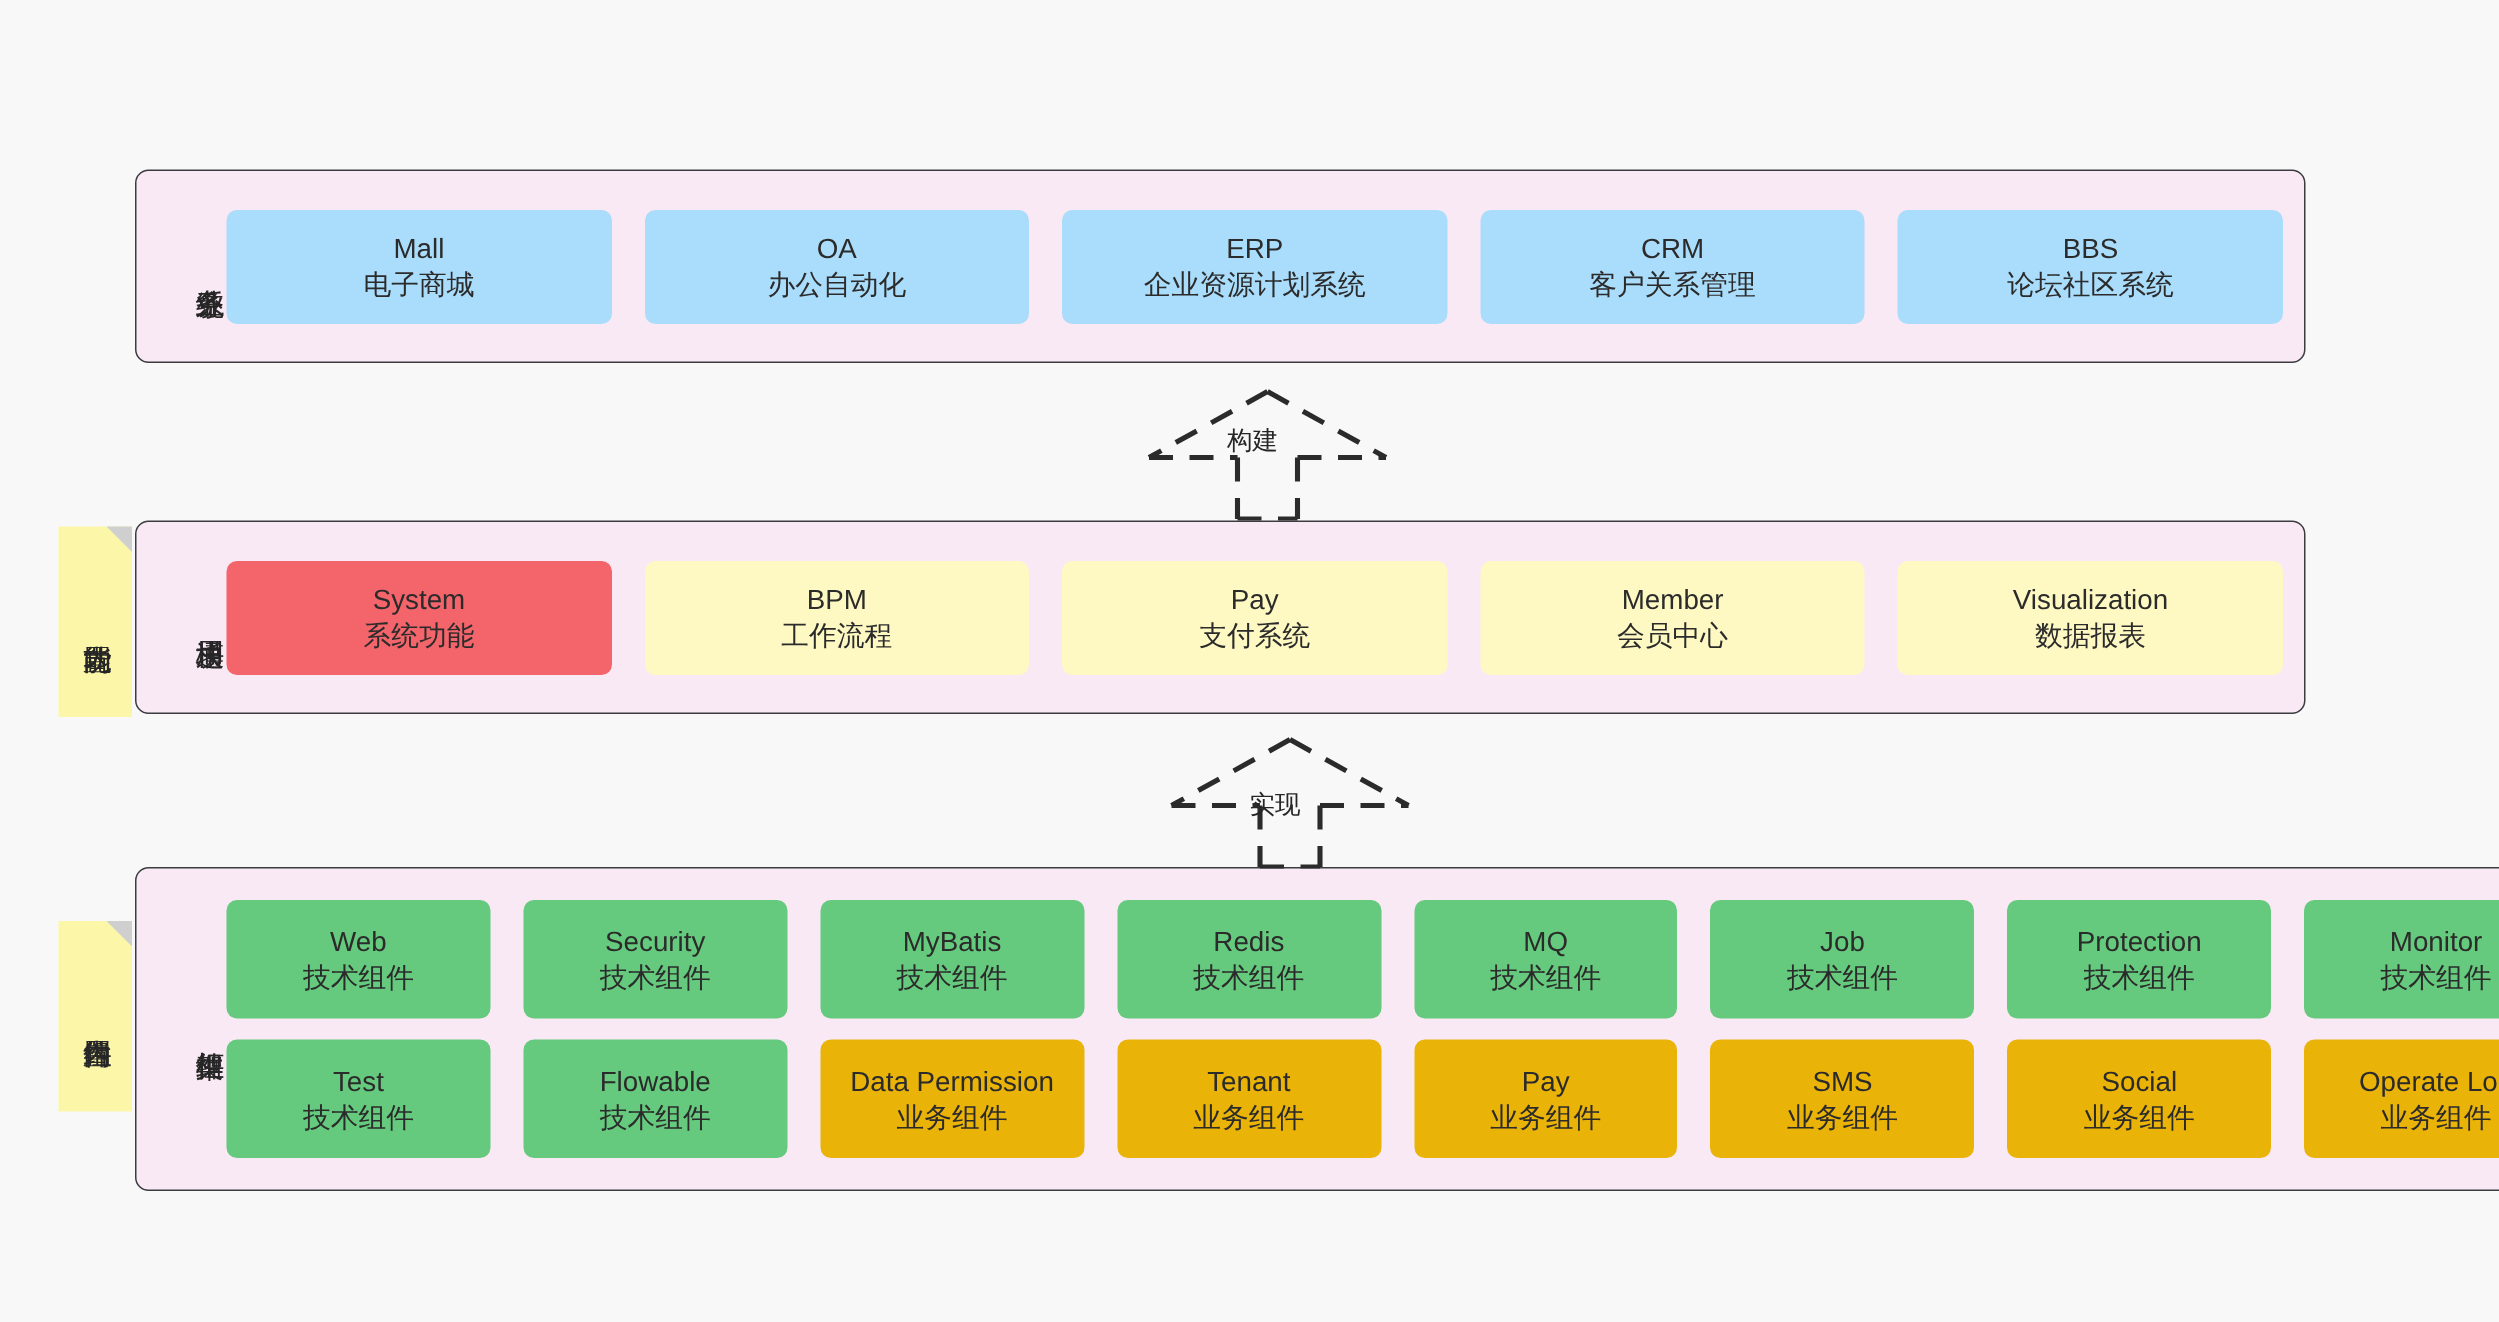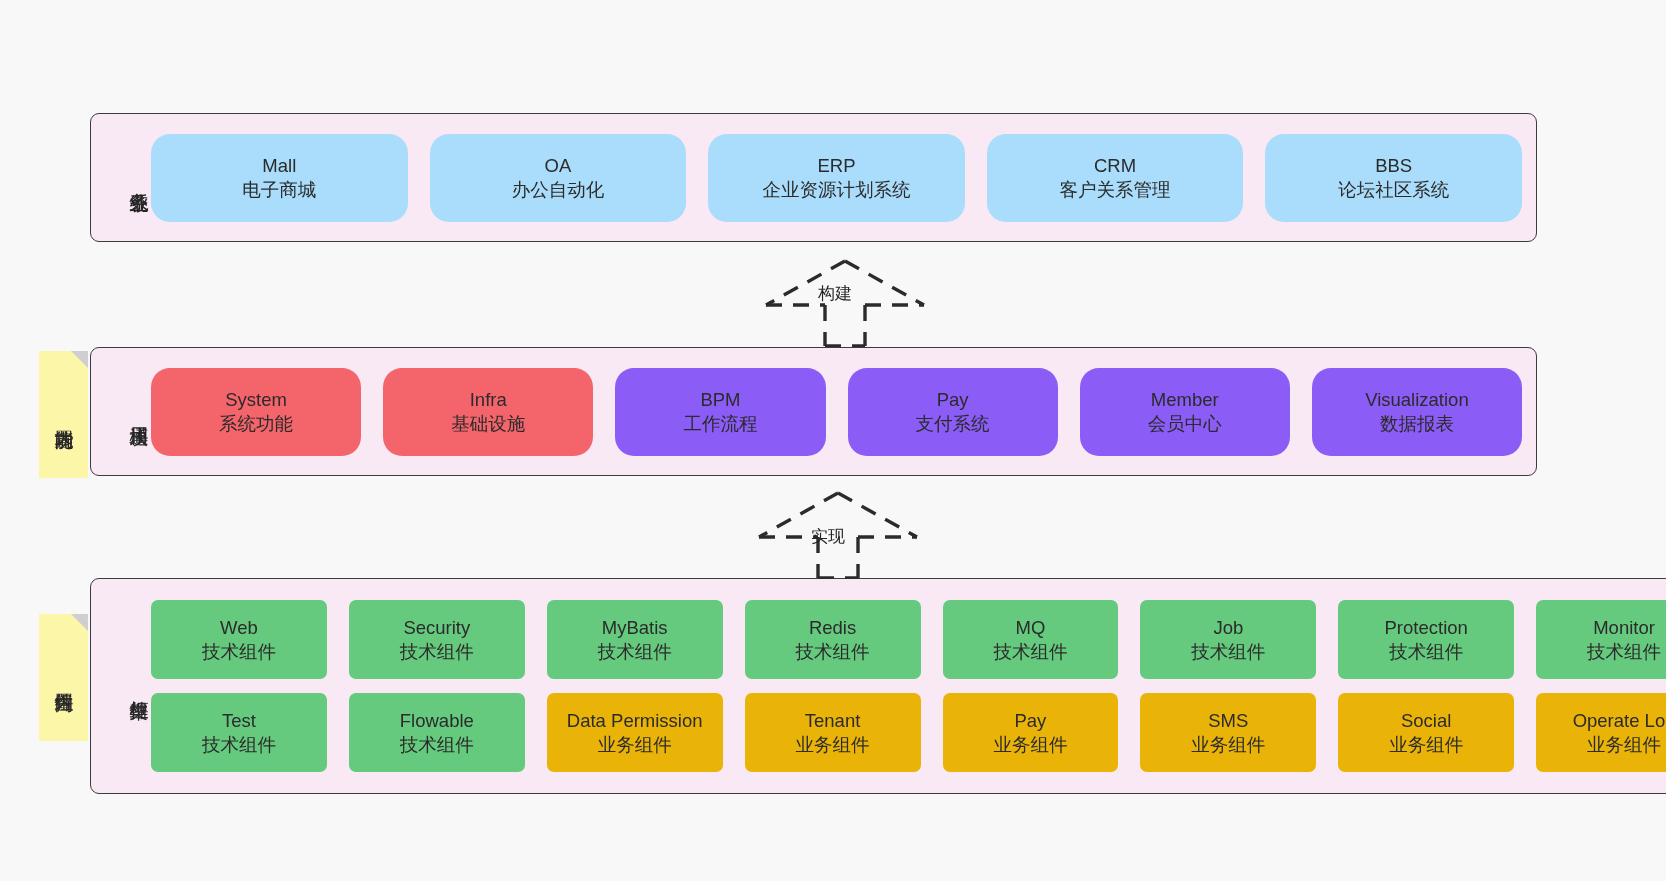--- a/index.html
+++ b/index.html
@@ -78,31 +78,31 @@
     font-size: 18.5px;
     line-height: 1.28;
     color: #2b2b2b;
     padding: 2px 6px;
   }
   .node .t1 { white-space: normal; }
   .node .t2 { white-space: nowrap; }
 
   .node.blue        { background: #aadcfb; }
   .node.red         { background: #f4646b; }
-  .node.pink        { background: #8b5cf6; }
+  .node.pink        { background: #fef9c3; }
   .node.green       { background: #65ca7d; }
   .node.lightgreen  { background: #eab308; }
 
   
   #layer-business  { left: 90px;  top: 113px; width: 1447px; height: 129px; }
   #layer-modules   { left: 90px;  top: 347px; width: 1447px; height: 129px; }
   #layer-framework { left: 90px;  top: 578px; width: 1637px; height: 216px; align-items: center; }
 
   #layer-business .node,
-  #layer-modules .node  { height: 88px; border-radius: 19px; }
+  #layer-modules .node  { height: 76px; }
   #layer-framework .node { height: 79px; }
 
   
   .note {
     position: absolute;
     box-sizing: border-box;
     width: 49px;
     background: #fcf7a8;
     display: flex;
     align-items: center;
@@ -134,21 +134,21 @@
   }
   .uml-arrow .label {
     position: absolute;
     font-size: 17px;
     color: #262626;
     white-space: nowrap;
     background: transparent;
   }
   #arrow-build { left: 750px; top: 255px; width: 190px; height: 92px; }
   #arrow-build .label { left: 68px; top: 27px; }
-  #arrow-impl  { left: 743px; top: 487px; width: 190px; height: 92px; }
+  #arrow-impl  { left: 765px; top: 487px; width: 190px; height: 92px; }
   #arrow-impl  .label { left: 68px; top: 38px; }
 </style>
 </head>
 <body>
 
 <div id="canvas">
 
   <div class="layer" id="layer-business">
     <div class="layer-title">业务系统</div>
     <div class="layer-body">
@@ -196,24 +196,20 @@
   </div>
 
   <div class="layer" id="layer-modules">
     <div class="layer-title">通用模块</div>
     <div class="layer-body">
       <div class="row">
         <div class="node red">
           <span class="t1">System</span>
           <span class="t2">系统功能</span>
         </div>
-        <div class="node red">
-          <span class="t1">Infra</span>
-          <span class="t2">基础设施</span>
-        </div>
         <div class="node pink">
           <span class="t1">BPM</span>
           <span class="t2">工作流程</span>
         </div>
         <div class="node pink">
           <span class="t1">Pay</span>
           <span class="t2">支付系统</span>
         </div>
         <div class="node pink">
           <span class="t1">Member</span>

